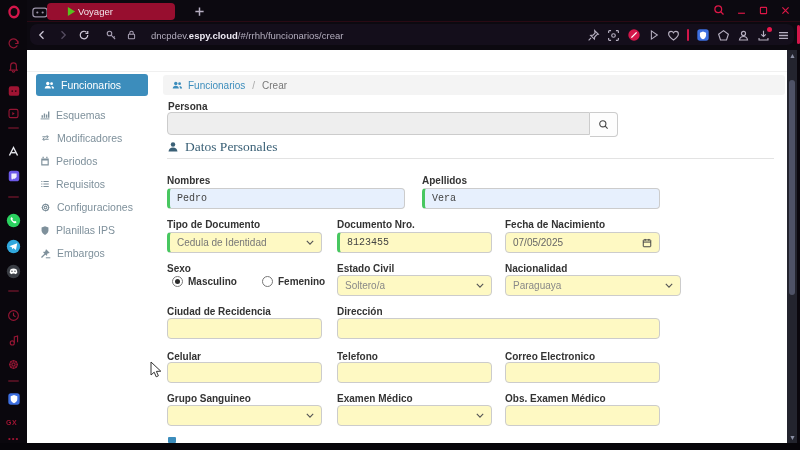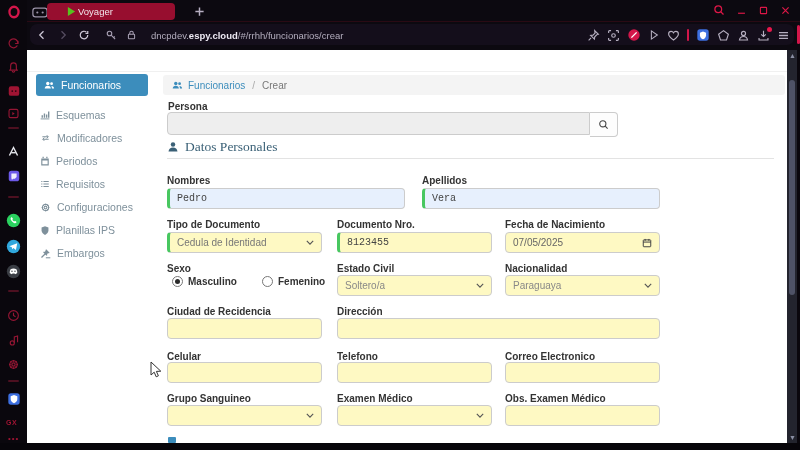--- a/index.html
+++ b/index.html
@@ -435,21 +435,21 @@
     <span>Femenino</span>
   </div>
   <div class="lbl" style="left:337px;top:263px">Estado Civil</div>
   <div class="fld" style="left:337px;top:275px;width:155px">
     <span style="color:#888">Soltero/a</span>
     <svg width="8" height="5" viewBox="0 0 10 6" fill="none" stroke="#555" stroke-width="1.4">
         <path d="M1 1l4 4 4-4"></path>
       </svg>
   </div>
   <div class="lbl" style="left:505px;top:263px">Nacionalidad</div>
-  <div class="fld" style="left:505px;top:275px;width:155px">
+  <div class="fld" style="left:505px;top:275px;width:176px">
     <span style="color:#888">Paraguaya</span>
     <svg width="8" height="5" viewBox="0 0 10 6" fill="none" stroke="#555" stroke-width="1.4">
         <path d="M1 1l4 4 4-4"></path>
       </svg>
   </div>
 
   <div class="lbl" style="left:167px;top:306px">Ciudad de Recidencia</div>
   <input class="fld" style="left: 167px; top: 318px; width: 155px;" readonly="" value="">
   <div class="lbl" style="left:337px;top:306px">Dirección</div>
   <input class="fld" style="left: 337px; top: 318px; width: 323px;" readonly="" value="">

